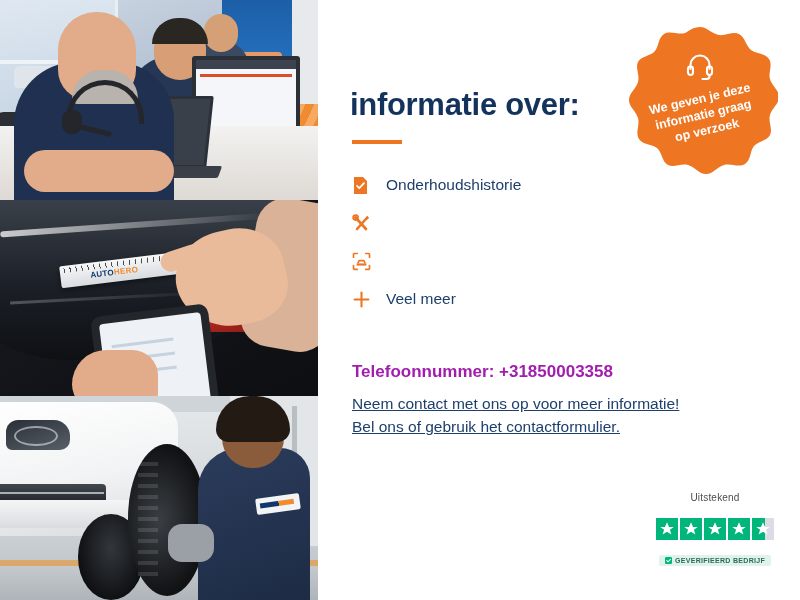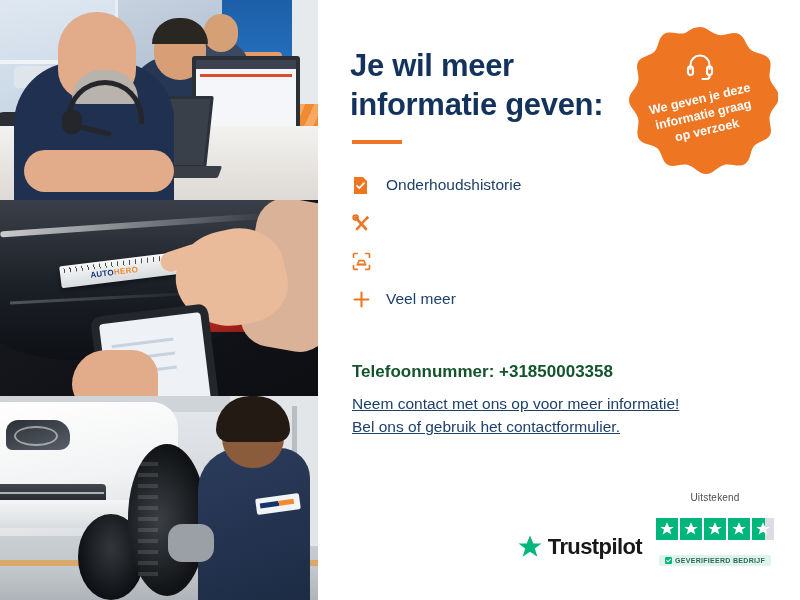--- a/index.html
+++ b/index.html
@@ -127,21 +127,21 @@
 
   .headline { color:#14335c; font-size:31px; line-height:1.26; font-weight:bold; letter-spacing:-.3px; max-width:300px; }
   .rule { width:50px; height:4px; background:#ee7623; margin:16px 0 0 2px; }
 
   .feature-list { list-style:none; margin:22px 0 0 2px; }
   .feature-item { display:flex; align-items:center; height:38px; }
   .feature-ico { flex:0 0 34px; display:flex; align-items:center; justify-content:flex-start; color:#ee7623; }
   .feature-text { color:#1d3f6b; font-size:15.5px; }
 
   .contact { margin:28px 0 0 2px; }
-  .phone-line { color:#14532d; font-size:17px; font-weight:bold; margin-bottom:10px;margin-top:44px; }
+  .phone-line { color:#a21caf; font-size:17px; font-weight:bold; margin-bottom:10px;margin-top:44px; }
   .contact-line { color:#1d3f6b; font-size:15.5px; line-height:1.5;text-decoration:underline; }
 
   
   .tp { position:absolute; right:26px; bottom:34px; display:flex; align-items:flex-end; gap:14px; }
   .tp-mark { display:flex; align-items:center; gap:5px; padding-bottom:6px; }
   .tp-name { color:#191919; font-size:22px; font-weight:bold; letter-spacing:-.6px; }
   .tp-right { display:flex; flex-direction:column; align-items:center; gap:15px; }
   .tp-rating { color:#4c4c4c; font-size:10px; letter-spacing:.2px; }
   .tp-stars { display:flex; gap:2px; }
   .tp-star { width:22px; height:22px; background:#00b67a; display:flex; align-items:center; justify-content:center; }
@@ -232,22 +232,22 @@
         <div class="logo"></div>
       </div>
       <div class="glove"></div>
     </div>
 
   </div>
 
   <div class="content">
 
     <h1 class="headline">
-      <span>Je wil meer</span><br>
-      <span>informatie geven:</span>
+      <br>
+      <span>informatie over:</span>
     </h1>
     <div class="rule"></div>
 
     <ul class="feature-list">
 
       <li class="feature-item">
         <span class="feature-ico">
           <svg width="17" height="19" viewBox="0 0 17 19">
               <path d="M2 1h9l4 4v13H2z" fill="#ee7623"></path>
               <path d="M5 9.8l2.3 2.3L12 7.2" stroke="#fff" stroke-width="1.7" fill="none" stroke-linecap="round" stroke-linejoin="round"></path>
@@ -318,26 +318,20 @@
           </svg>
       </span>
       <div class="badge-txt">
         <span class="badge-line">We geven je deze</span>
         <span class="badge-line">informatie graag</span>
         <span class="badge-line">op verzoek</span>
       </div>
     </div>
 
     <div class="tp">
-      <div class="tp-mark">
-        <svg width="26" height="26" viewBox="0 0 26 26">
-          <path d="M13 1.5l3.3 8h8.2l-6.7 5 2.6 8.3L13 17.7 5.6 22.8 8.2 14.5l-6.7-5h8.2z" fill="#00b67a"></path>
-        </svg>
-        <span class="tp-name">Trustpilot</span>
-      </div>
       <div class="tp-right">
         <span class="tp-rating">Uitstekend</span>
         <div class="tp-stars">
           <span class="tp-star">
               <svg width="16" height="16" viewBox="0 0 16 16">
                 <path d="M8 1.3l2 4.6h4.7l-3.8 2.9 1.5 4.8L8 10.7 3.6 13.6l1.5-4.8L1.3 5.9H6z" fill="#fff"></path>
               </svg>
             </span>
           <span class="tp-star">
               <svg width="16" height="16" viewBox="0 0 16 16">

